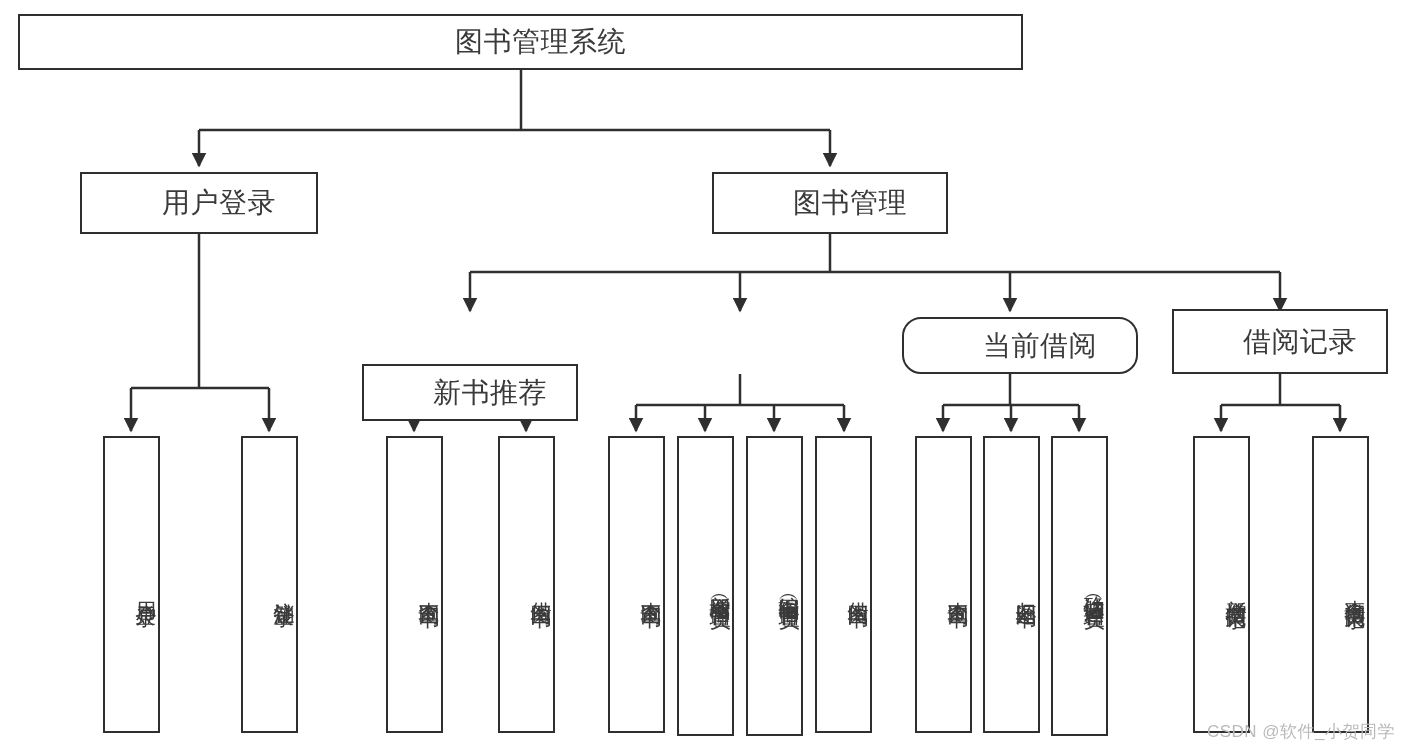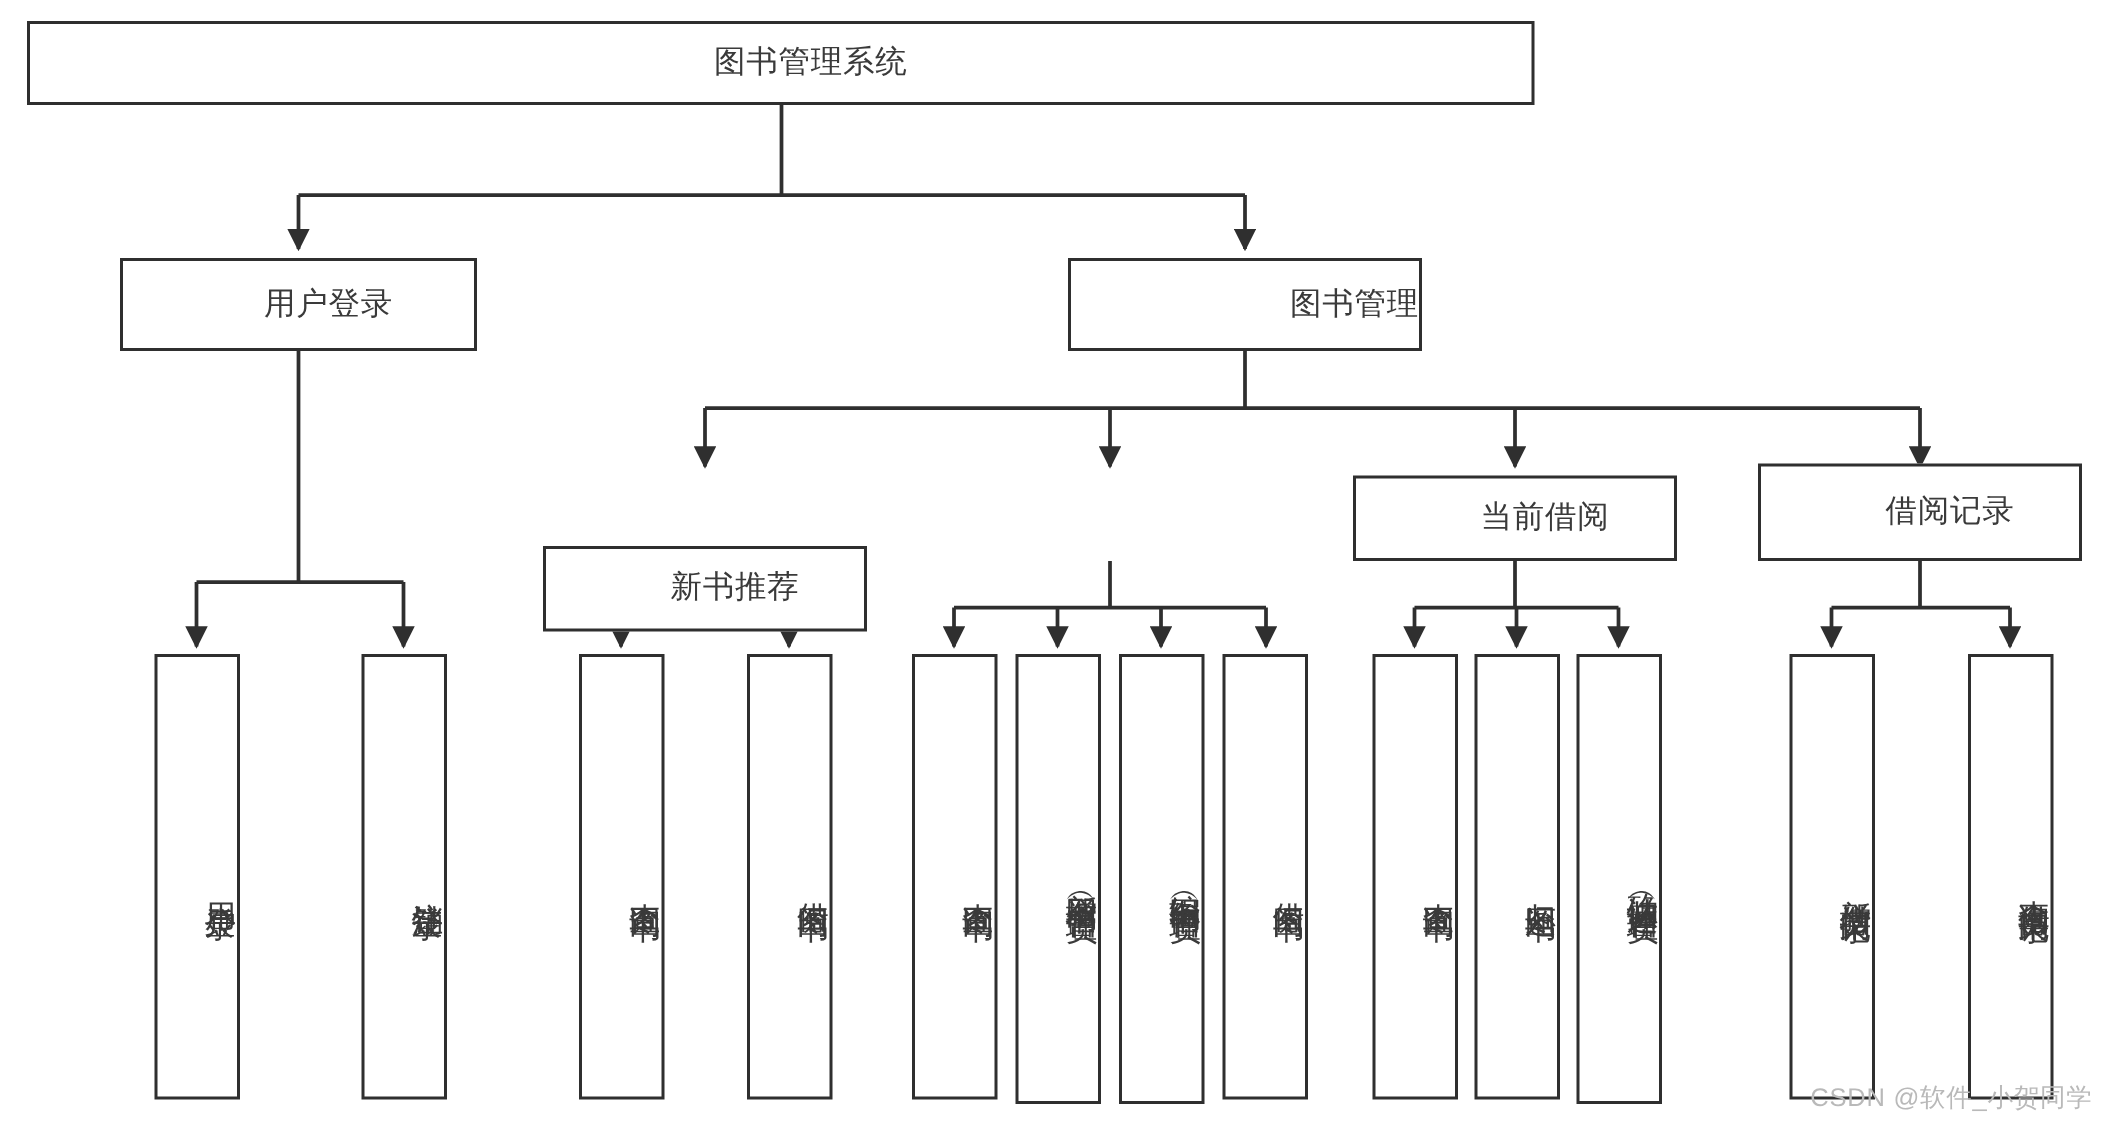--- a/index.html
+++ b/index.html
@@ -29,21 +29,21 @@
     border: 2.5px solid #2f2f2f;
     background: #ffffff;
     color: #3a3a3a;
     display: flex;
     align-items: center;
     justify-content: center;
     text-align: center;
     line-height: 1.18;
   }
   .node.horiz {
-    font-size: 21px;
+    font-size: 28px;
     letter-spacing: 0.5px;
     padding-left: 40px;
   }
   .node.vert {
     writing-mode: vertical-rl;
     text-orientation: upright;
     font-size: 21px;
     letter-spacing: 2px;
     align-items: flex-start;
     justify-content: center;
@@ -122,28 +122,28 @@
     </g>
   </svg>
 
   <div class="node horiz" style="left:18px; top:14px; width:1005px; height:56px;">
     <span>图书管理系统</span>
   </div>
 
   <div class="node horiz" style="left:80px; top:172px; width:238px; height:62px;">
     <span>用户登录</span>
   </div>
-  <div class="node horiz" style="left:712px; top:172px; width:236px; height:62px;justify-content:flex-end;">
+  <div class="node horiz" style="left:712px; top:172px; width:236px; height:62px;">
     <span>图书管理</span>
   </div>
 
   <div class="node horiz" style="left:362px; top:317px; width:216px; height:57px;margin-top:47px;">
     <span>新书推荐</span>
   </div>
-  <div class="node horiz" style="left:902px; top:317px; width:216px; height:57px;">
+  <div class="node horiz" style="left:902px; top:317px; width:236px; height:57px;border-radius:19px;">
     <span>当前借阅</span>
   </div>
   <div class="node horiz" style="left:1172px; top:309px; width:216px; height:65px;">
     <span>借阅记录</span>
   </div>
 
   <div class="node vert" style="left:103px; top:436px; width:57px; height:297px;">
     <span>用户登录</span>
   </div>
   <div class="node vert" style="left:241px; top:436px; width:57px; height:297px;">

